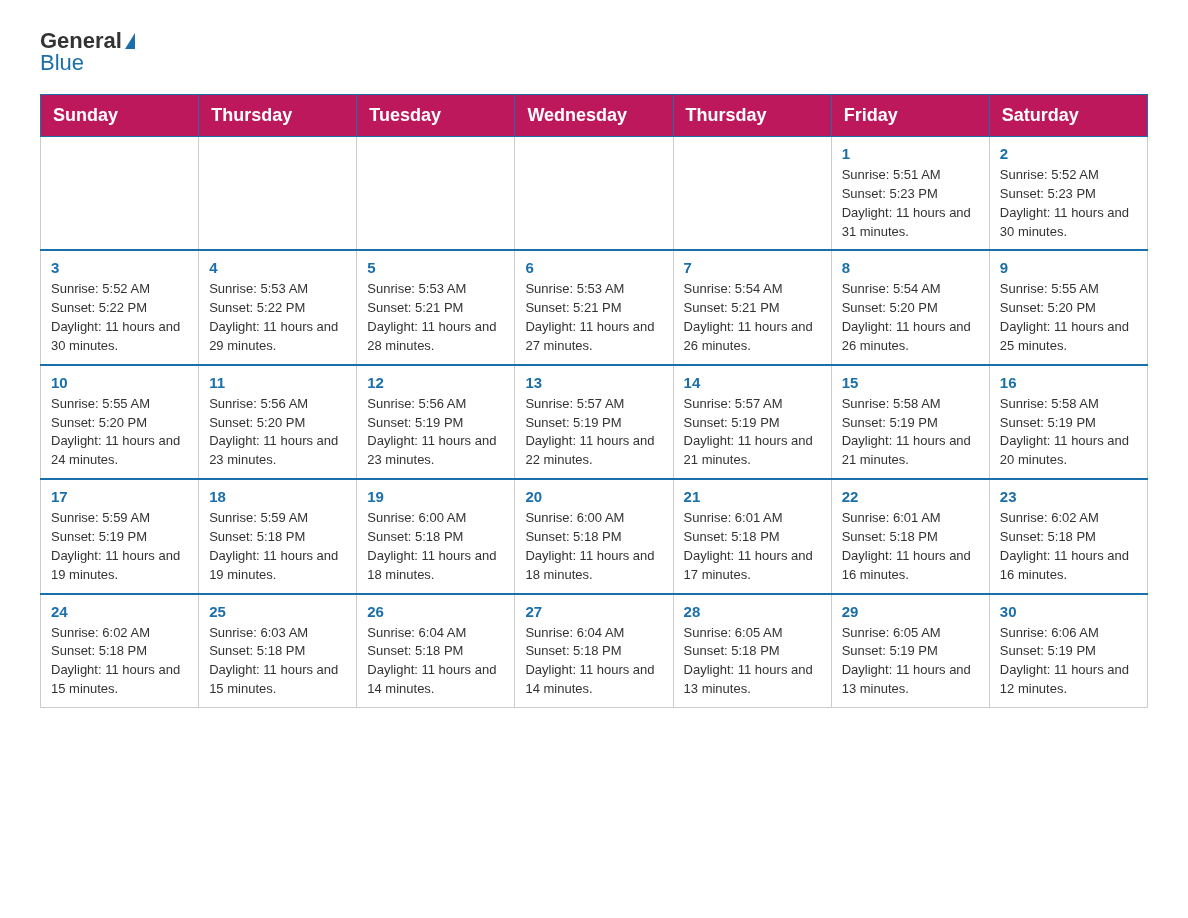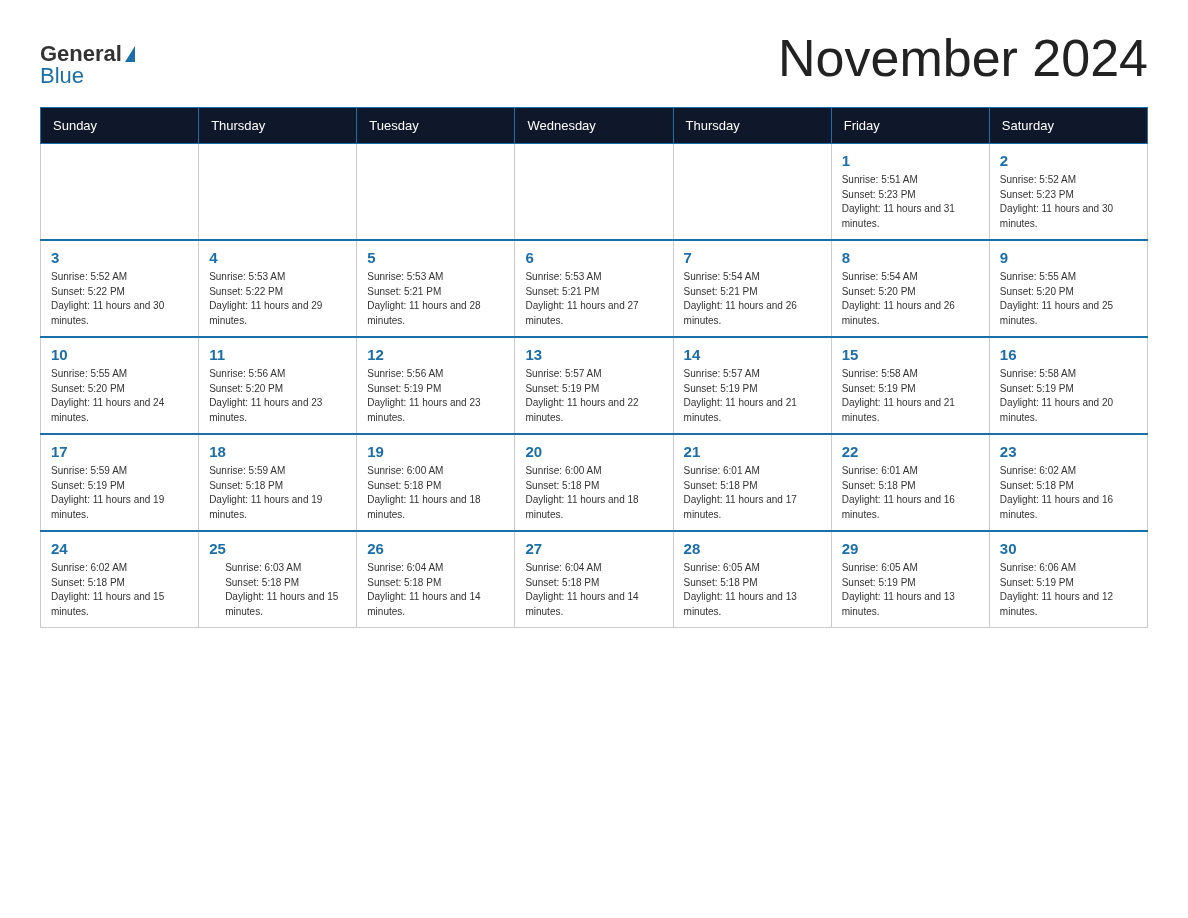--- a/index.html
+++ b/index.html
@@ -6,21 +6,21 @@
     body {
       font-family: Arial, sans-serif;
       background: #fff;
       padding: 30px 40px;
       width: 1188px;
       min-height: 918px;
     }
     .header {
       display: flex;
       justify-content: space-between;
-      align-items: flex-end;
+      align-items: center;
       margin-bottom: 20px;
     }
     .logo {
       display: flex;
       flex-direction: column;
       align-items: flex-start;
     }
     .logo-general {
       font-size: 22px;
       font-weight: bold;
@@ -55,24 +55,24 @@
       font-size: 22px;
       color: #444;
       margin-top: 4px;
     }
     .calendar {
       width: 100%;
       border-collapse: collapse;
       border: 1px solid #aaa;
     }
     .calendar th {
-      background: #0f172a;
+      background: #be185d;
       color: #fff;
-      font-size: 13px;
-      font-weight: normal;
+      font-size: 18px;
+      font-weight: bold;
       padding: 10px 12px;
       text-align: left;
       border: 1px solid #1a6faa;
     }
     .calendar td {
       vertical-align: top;
       padding: 8px 10px;
       border: 1px solid #ccc;
       width: 14.28%;
       min-height: 100px;
@@ -80,21 +80,21 @@
       color: #333;
     }
     .day-num {
       font-size: 15px;
       font-weight: bold;
       color: #1a6faa;
       margin-bottom: 4px;
       display: block;
     }
     .day-info {
-      font-size: 10px;
+      font-size: 13px;
       color: #333;
       line-height: 1.45;
     }
     .empty-cell {
       background: #fff;
     }
     tr.week-row td {
       border-top: 2px solid #1a6faa;
     }
     tr:first-child td {
@@ -106,21 +106,20 @@
 
 <div class="header">
   <div class="logo">
     <div style="display:flex;align-items:center;">
       <span class="logo-general">General</span>
       <span class="logo-triangle"></span>
     </div>
     <span class="logo-blue">Blue</span>
   </div>
   <div class="title-block">
-    <div class="month-title">November 2024</div>
   </div>
 </div>
 
 <table class="calendar">
   <thead>
     <tr>
     <th>Sunday</th>
         <th>Thursday</th>
         <th>Tuesday</th>
         <th>Wednesday</th>
@@ -283,21 +282,21 @@
       </tr>
       <tr class="week-row">
         <td>
           <span class="day-num">24</span>
           <div class="day-info" style="white-space: pre-line;">Sunrise: 6:02 AM
 Sunset: 5:18 PM
 Daylight: 11 hours and 15 minutes.</div>
         </td>
         <td>
           <span class="day-num">25</span>
-          <div class="day-info" style="white-space: pre-line; margin-left: 16px;">Sunrise: 6:03 AM
+          <div class="day-info" style="white-space: pre-line;">Sunrise: 6:03 AM
 Sunset: 5:18 PM
 Daylight: 11 hours and 15 minutes.</div>
         </td>
         <td>
           <span class="day-num">26</span>
           <div class="day-info" style="white-space: pre-line;">Sunrise: 6:04 AM
 Sunset: 5:18 PM
 Daylight: 11 hours and 14 minutes.</div>
         </td>
         <td>

